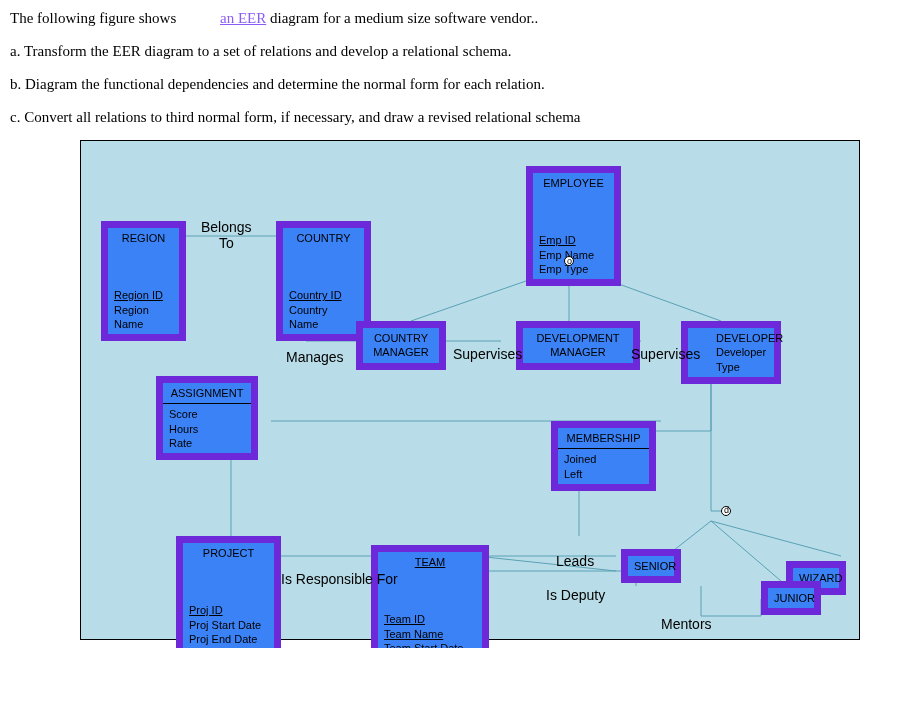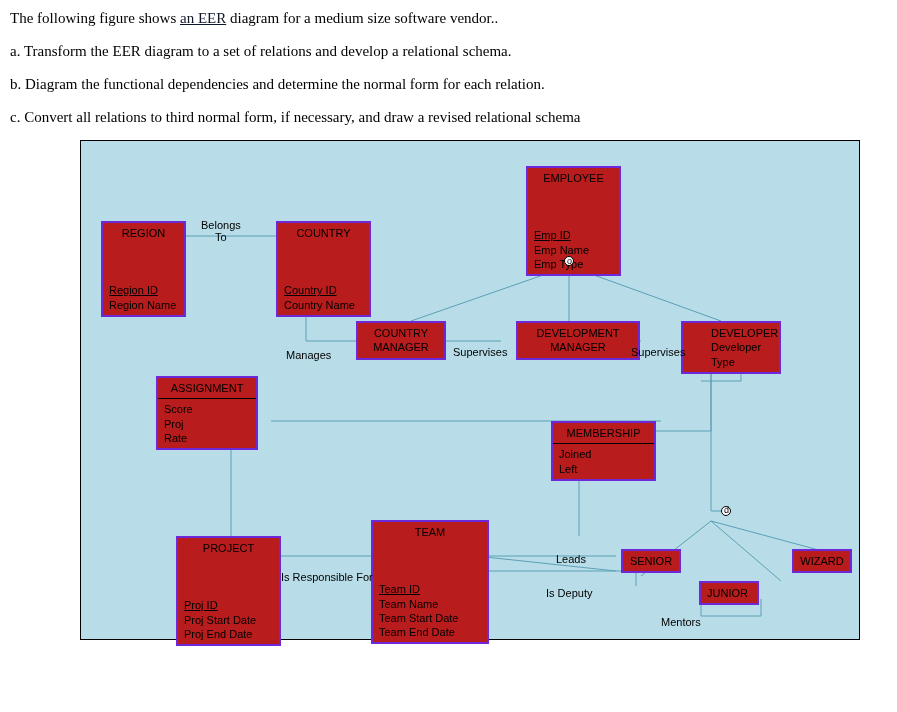--- a/index.html
+++ b/index.html
@@ -10,45 +10,46 @@
       background: #fff;
       padding: 8px 10px;
       width: 897px;
     }
     .problem-text p {
       margin-bottom: 12px;
       line-height: 1.4;
     }
     .eer-link {
       text-decoration: underline;
-      color: #0f172a;
+      color: #8b5cf6;
+      margin-left: 40px;
     }
     .diagram-wrapper {
       border: 1px solid #000;
       margin: 10px 40px 0 70px;
       background: #b8dde8;
       position: relative;
       width: 780px;
       height: 500px;
       font-family: Arial, Helvetica, sans-serif;
       font-size: 11px;
     }
     .entity {
       position: absolute;
-      background: #b91c1c;
-      border: 2px solid #6d28d9;
+      background: #3b82f6;
+      border: 7px solid #6d28d9;
       padding: 3px 6px;
       text-align: left;
       line-height: 1.3;
     }
     .entity .ent-name { text-align: center; }
     .entity .attr-key { text-decoration: underline; margin-top: 43px; }
     .rel-label {
       position: absolute;
-      font-size: 11px;
+      font-size: 14px;
       background: transparent;
     }
     .small-circle {
       position: absolute;
       width: 10px;
       height: 10px;
       border: 1px solid #000;
       border-radius: 50%;
       background: #fff;
     }
@@ -147,54 +148,54 @@
 
   <div class="rel-label" style="left:205px; top:208px;">Manages</div>
 
   <div class="rel-label" style="left:372px; top:205px;">Supervises</div>
 
   <div class="rel-label" style="left:550px; top:205px;">Supervises</div>
 
   <div class="entity" style="left:75px; top:235px; width:102px;">
     <div class="ent-name" style="border-bottom:1px solid #000; margin:-3px -6px 3px -6px; padding:3px;">ASSIGNMENT</div>
     <div>Score</div>
-    <div>Proj</div>
+    <div>Hours</div>
     <div>Rate</div>
   </div>
 
   <div class="entity" style="left:470px; top:280px; width:105px;">
     <div class="ent-name" style="border-bottom:1px solid #000; margin:-3px -6px 3px -6px; padding:3px;">MEMBERSHIP</div>
     <div>Joined</div>
     <div>Left</div>
   </div>
 
   <div class="small-circle" style="left:640px; top:365px;"></div>
   <div class="rel-label" style="left:643px; top:364px; font-size:9px;">d</div>
 
   <div class="entity" style="left:95px; top:395px; width:105px;">
     <div class="ent-name">PROJECT</div>
     <div class="attr-key">Proj ID</div>
     <div>Proj Start Date</div>
     <div>Proj End Date</div>
   </div>
 
-  <div class="entity" style="left:290px; top:379px; width:118px;">
+  <div class="entity" style="left:290px; top:404px; width:118px;text-decoration:underline;">
     <div class="ent-name">TEAM</div>
     <div class="attr-key">Team ID</div>
     <div>Team Name</div>
     <div>Team Start Date</div>
     <div>Team End Date</div>
   </div>
 
   <div class="rel-label" style="left:200px; top:430px;">Is Responsible For</div>
 
   <div class="rel-label" style="left:475px; top:412px;">Leads</div>
 
   <div class="rel-label" style="left:465px; top:446px;">Is Deputy</div>
 
   <div class="entity" style="left:540px; top:408px; width:60px; text-align:center;">SENIOR</div>
 
-  <div class="entity" style="left:705px; top:408px; width:60px; text-align:center;margin-left:6px;">WIZARD</div>
-
-  <div class="entity" style="left:618px; top:440px; width:60px; ">JUNIOR</div>
+  <div class="entity" style="left:705px; top:420px; width:60px; text-align:center;">WIZARD</div>
+
+  <div class="entity" style="left:680px; top:440px; width:60px; ">JUNIOR</div>
 
   <div class="rel-label" style="left:580px; top:475px;">Mentors</div>
 </div>
 
 </body></html>

